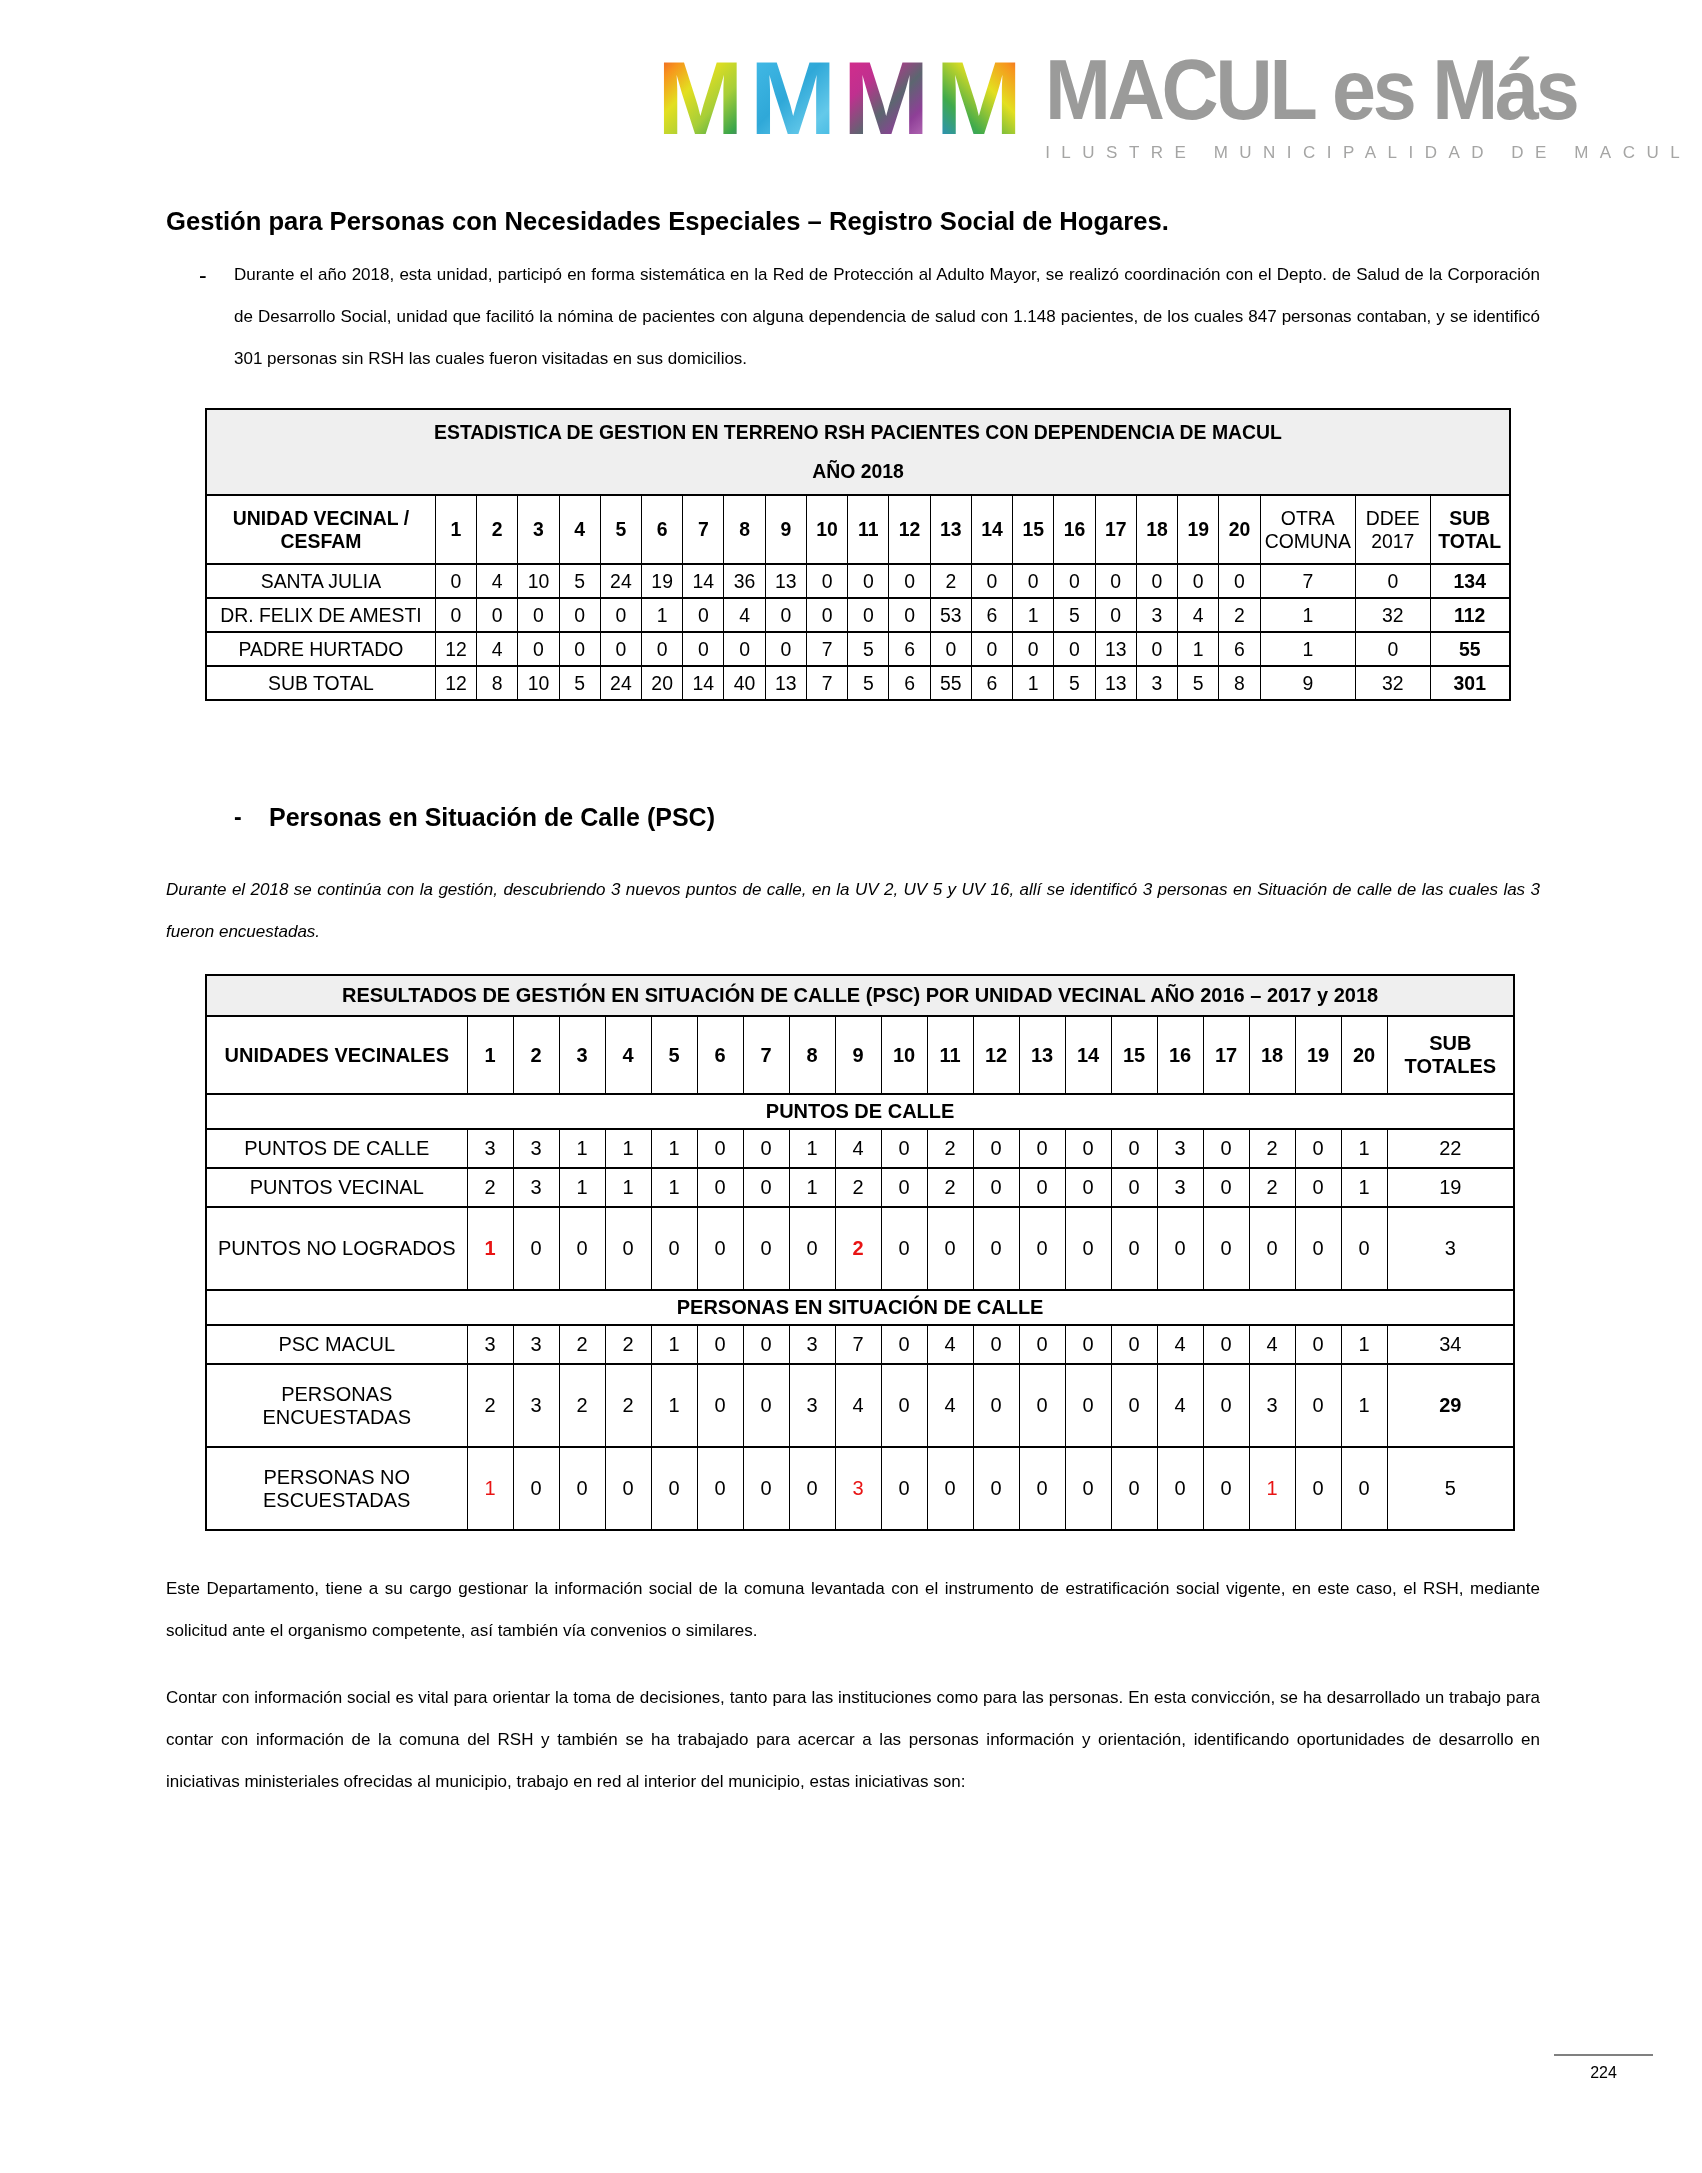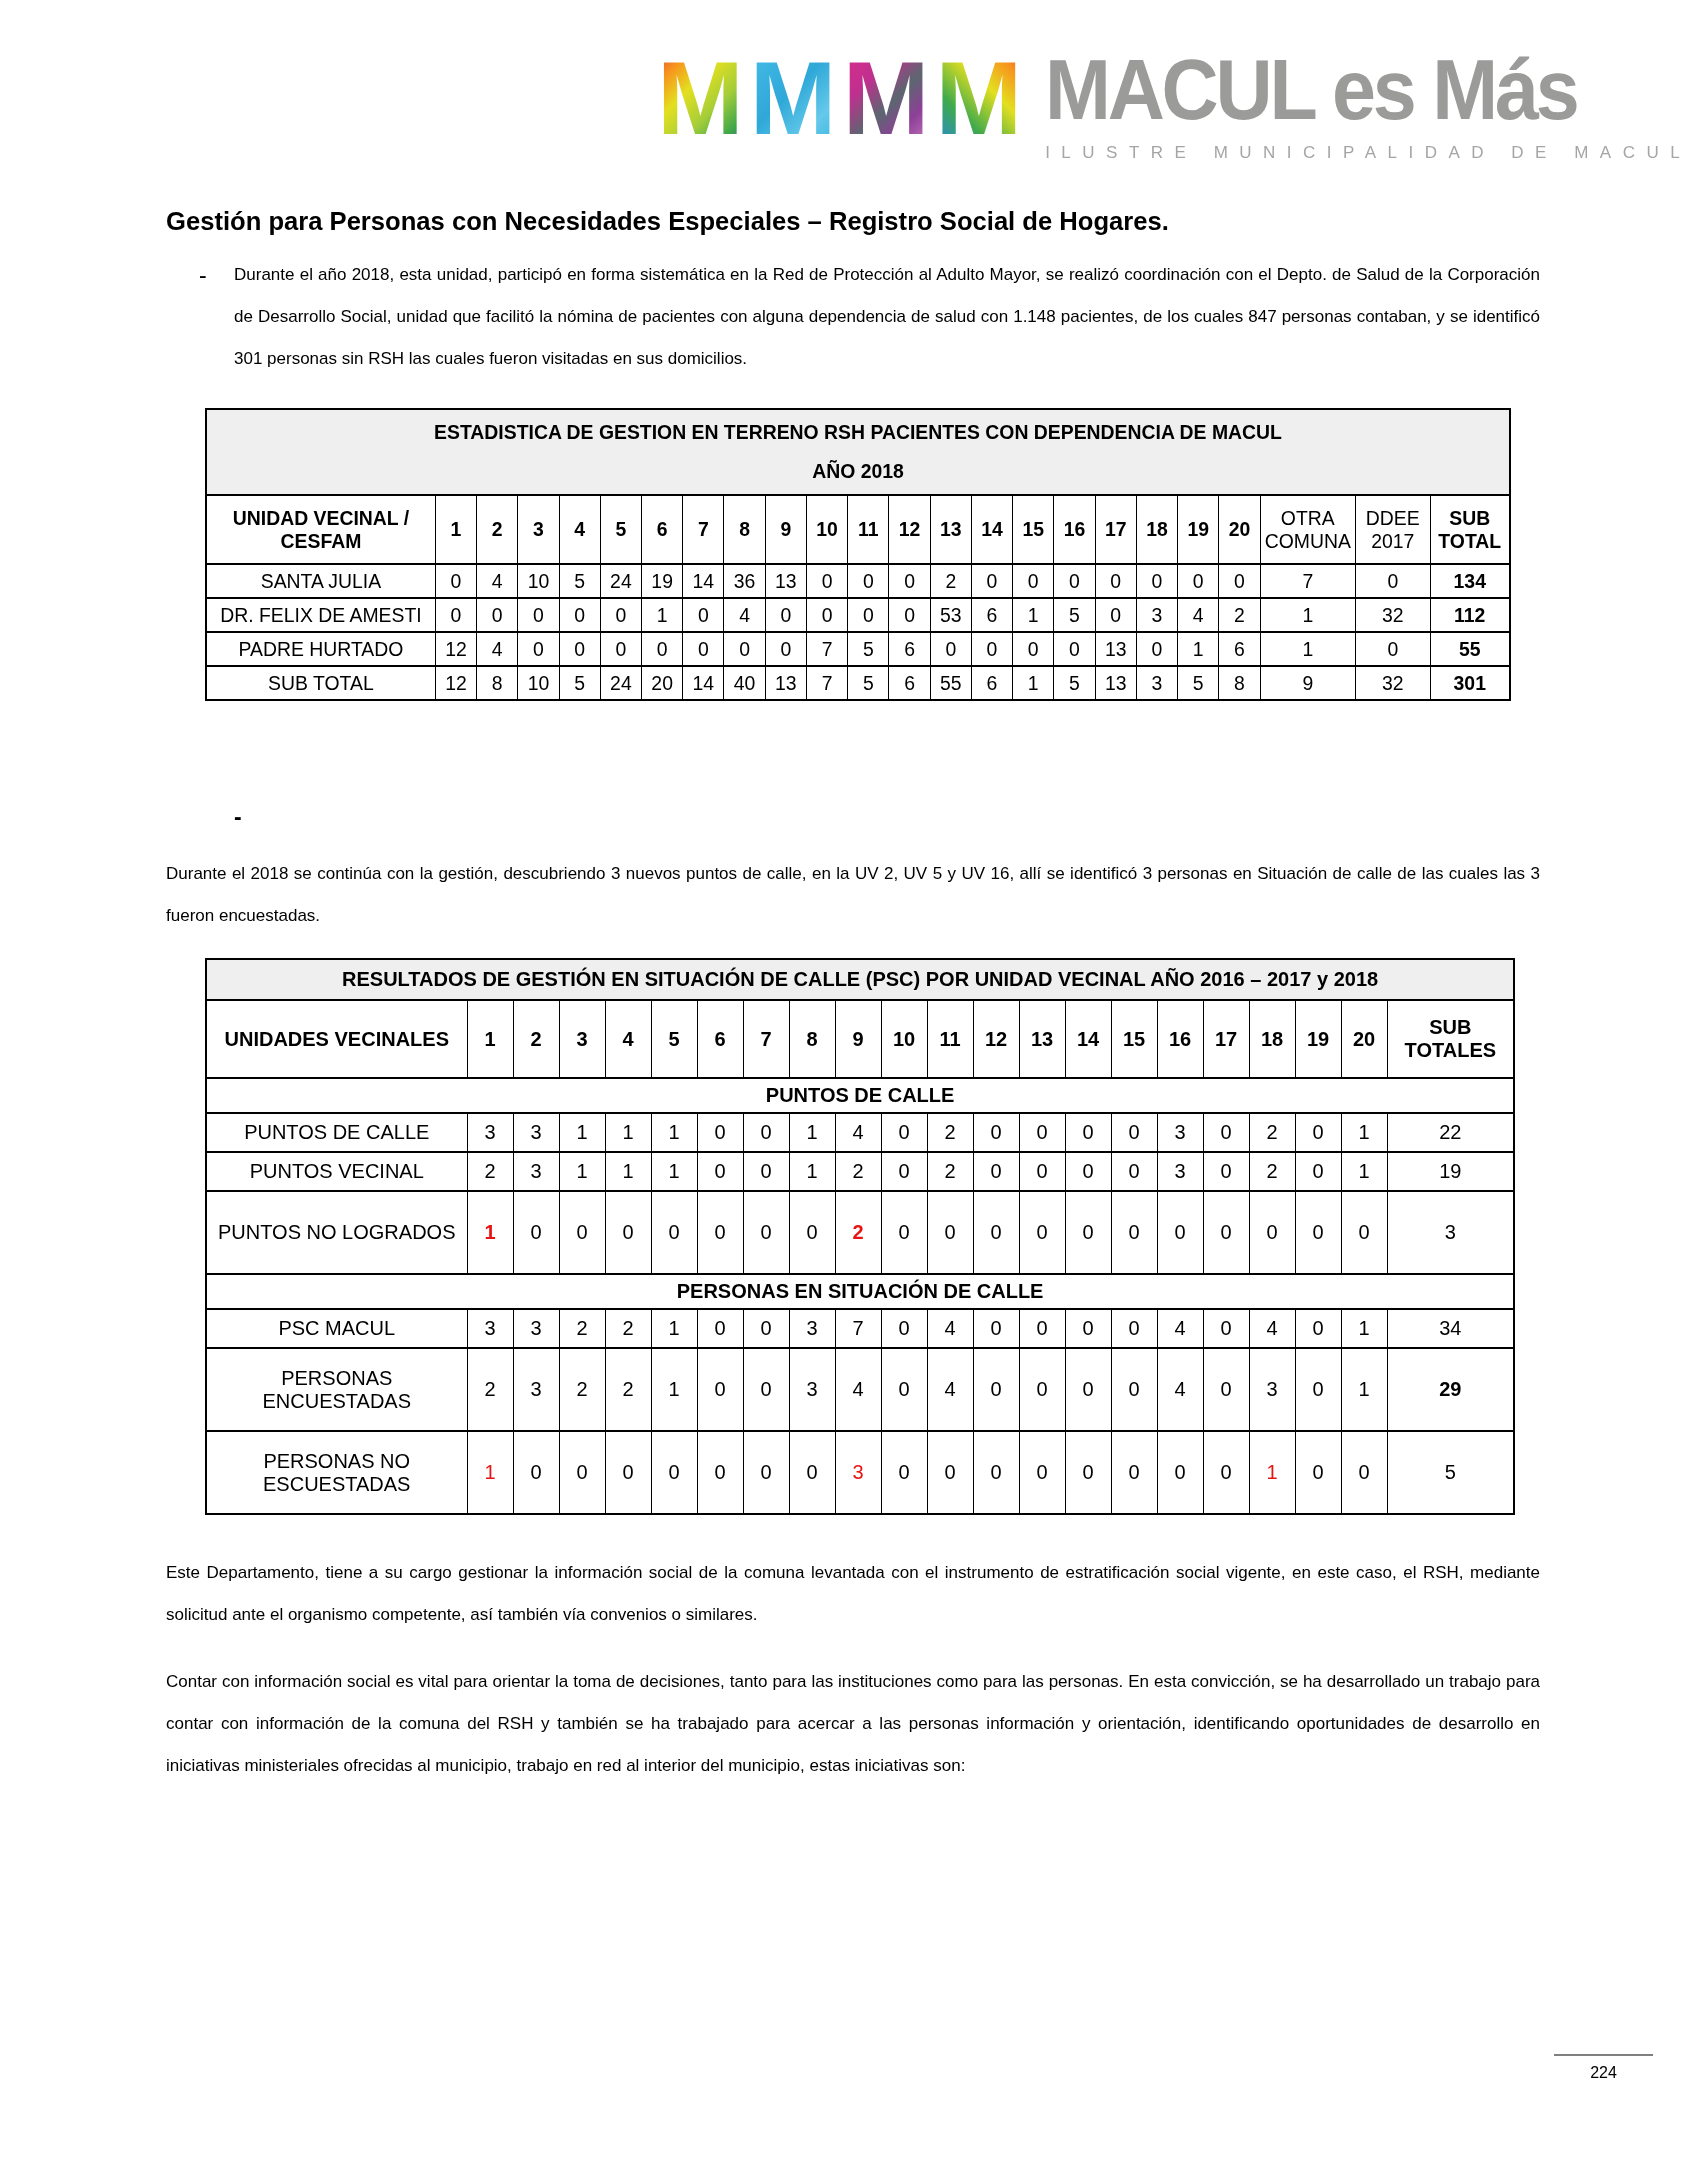--- a/index.html
+++ b/index.html
@@ -55,21 +55,21 @@
   .t1 .title-gap { margin-top:16px; }
   .t1 tr.head td { height:69px; }
   .t1 tbody td { height:34px; }
   .t2 tr.t-title td { height:41px; font-weight:bold; background:#efefef; }
   .t2 tr.head td { height:78px; }
   .t2 tbody td { height:39px; }
   .t2 tbody td.sect { height:35px; font-weight:bold; }
   .t2 tbody tr.tall td { height:83px; }
   
   .mt-table-after1 { margin-top:95px; }
-  .mt-p2 { margin-top:15px; }
+  .mt-p2 { margin-top:31px;font-style:italic; }
   .mt-p3 { margin-top:37px; }
   .mt-p4 { margin-top:25px; }
   
   .footer { position:absolute; left:1554px; top:2054px; width:99px; text-align:center; }
   .footer-line { border-top:2.6px solid #808080; }
   .footer-num { font-size:16px; margin-top:8px; }
 </style>
 </head>
 <body>
 
@@ -259,20 +259,21 @@
           <td>8</td>
           <td>9</td>
           <td>32</td>
           <td class="b">301</td>
         </tr>
       </tbody>
   </table>
 
   <div class="bullet-block indent2 mt-table-after1">
     <div class="dash h-sub">-</div>
+    <div class="h-sub">Personas en Situación de Calle (PSC)</div>
   </div>
 
   <div class="para mt-p2">Durante el 2018 se continúa con la gestión, descubriendo 3 nuevos puntos de calle, en la UV 2, UV 5 y UV 16, allí se identificó 3 personas en Situación de calle de las cuales las 3 fueron encuestadas.</div>
 
   <table class="dtable t2" id="t2">
       <colgroup>
         <col style="width: 261px;">
         <col style="width: 46px;">
         <col style="width: 46px;">
         <col style="width: 46px;">

